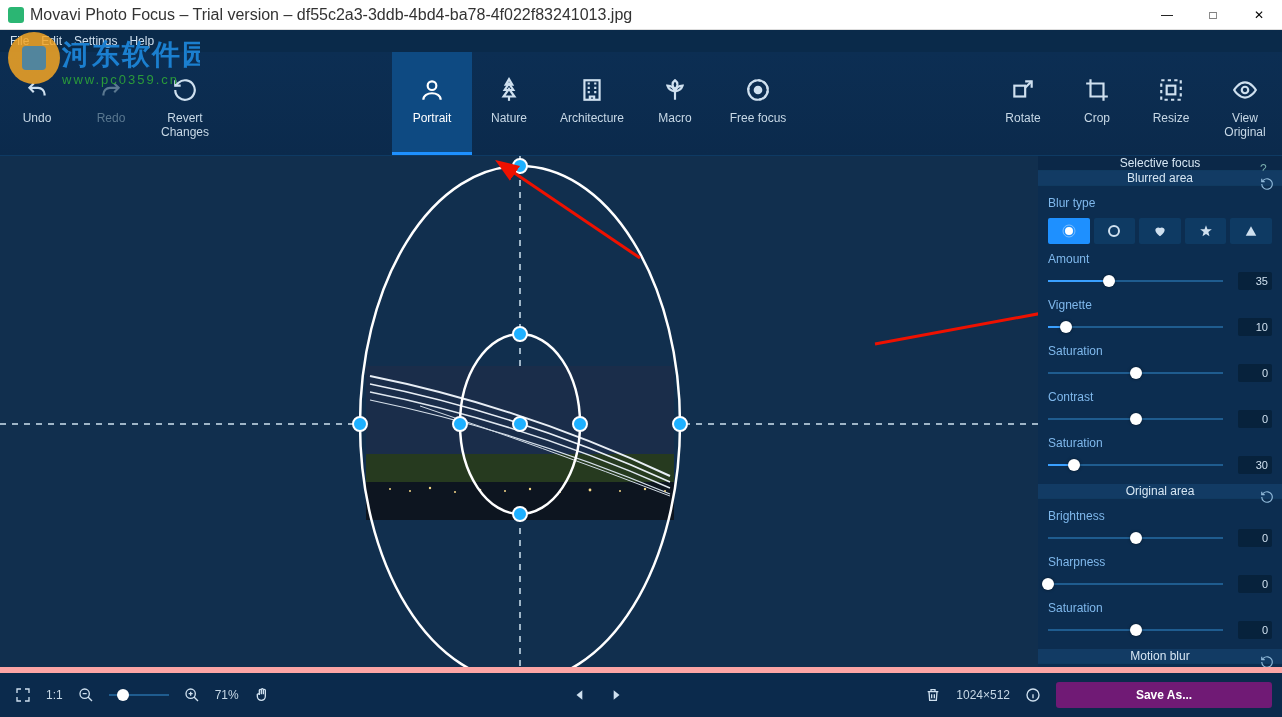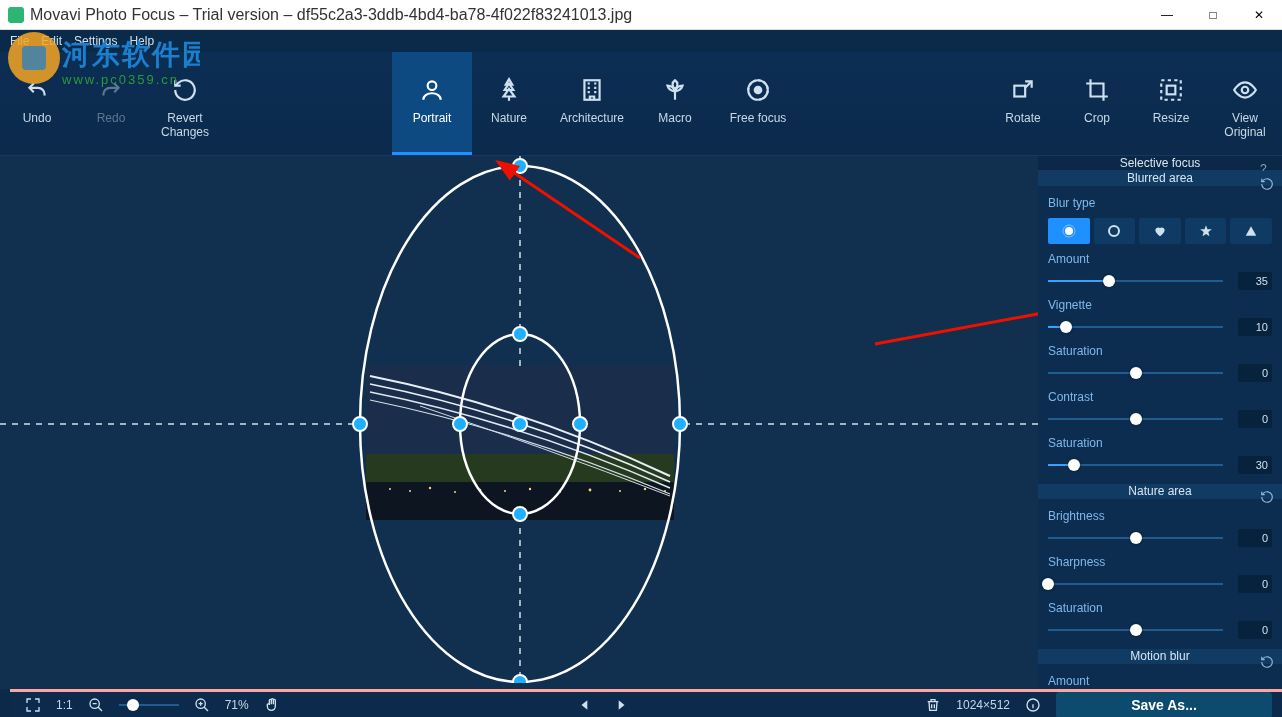--- a/index.html
+++ b/index.html
@@ -59,27 +59,27 @@
 .bt-btn.selected { background: #1e90ff; }
 
 .slider-row { display: flex; align-items: center; gap: 15px; }
 .slider-track { position: relative; flex: 1; height: 14px; }
 .slider-line { position: absolute; left: 0; right: 0; top: 6px; height: 2px; background: #1f5c8f; }
 .slider-fill { position: absolute; left: 0; top: 6px; height: 2px; background: #3aa0ff; }
 .slider-thumb { position: absolute; top: 1px; width: 12px; height: 12px; border-radius: 50%; background: #fff; margin-left: -6px; box-shadow: 0 0 3px rgba(0,0,0,.5); }
 .slider-val { width: 34px; height: 18px; background: #07223c; color: #cfe0ef; display: flex; align-items: center; justify-content: flex-end; padding-right: 4px; font-size: 11px; border-radius: 2px; }
 
 
-.bottombar { height: 28px; background: #0b2a4c; border-top: 3px solid #fca5a5; display: flex; align-items: center; padding: 0 10px; gap: 10px; font-size: 12px; color: #c7d8e6; margin-left: 10px; }
+.bottombar { height: 50px; background: #0b2a4c; border-top: 6px solid #fca5a5; display: flex; align-items: center; padding: 0 10px; gap: 10px; font-size: 12px; color: #c7d8e6; }
 .bb-btn { width: 26px; height: 26px; display: flex; align-items: center; justify-content: center; }
 .bb-sep { flex: 1; }
 .bb-zoom-track { width: 60px; height: 12px; position: relative; }
 .bb-zoom-track .line { position: absolute; left: 0; right: 0; top: 5px; height: 2px; background: #1f5c8f; }
 .bb-zoom-track .thumb { position: absolute; top: 0; left: 8px; width: 12px; height: 12px; border-radius: 50%; background: #fff; }
-.save-btn { width: 216px; height: 26px; margin-left: auto; background: #0c4a6e; color: #fff; font-weight: bold; display: flex; align-items: center; justify-content: center; border-radius: 3px; font-size: 14px; }
+.save-btn { width: 216px; height: 26px; margin-left: auto; background: #701a75; color: #fff; font-weight: bold; display: flex; align-items: center; justify-content: center; border-radius: 3px; font-size: 12px; }
 
 
 .red-arrow { position: absolute; pointer-events: none; z-index: 30; }
 </style>
 </head>
 <body>
 
 <div class="titlebar">
   <div class="app-icon"></div>
   <div class="title">Movavi Photo Focus – Trial version – df55c2a3-3ddb-4bd4-ba78-4f022f83241013.jpg</div>
@@ -400,21 +400,21 @@
           <div class="slider-track">
               <div class="slider-line"></div>
               <div class="slider-fill" style="width:15%"></div>
               <div class="slider-thumb" style="left:15%"></div>
             </div>
           <div class="slider-val">30</div>
         </div>
       </div>
 
       <div class="sp-header light">
-        <span>Nature area</span>
+        <span>Original area</span>
         <span class="reset-icon">
             <svg width="14" height="14" viewBox="0 0 24 24" fill="none" stroke="#8fb8d8" stroke-width="2">
               <path d="M3 12a9 9 0 1 0 3-6.7L3 8"></path>
               <path d="M3 3v5h5"></path>
             </svg>
           </span>
       </div>
       <div class="sp-body">
         <div class="sp-label">Brightness</div>
         <div class="slider-row">

